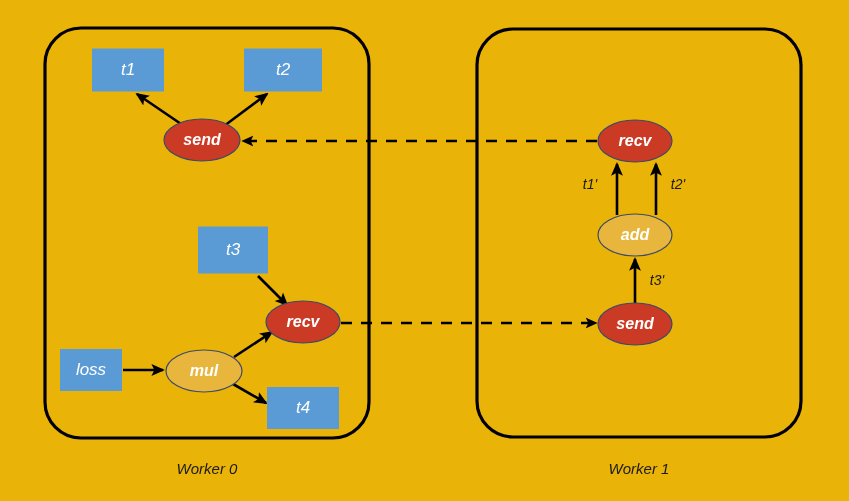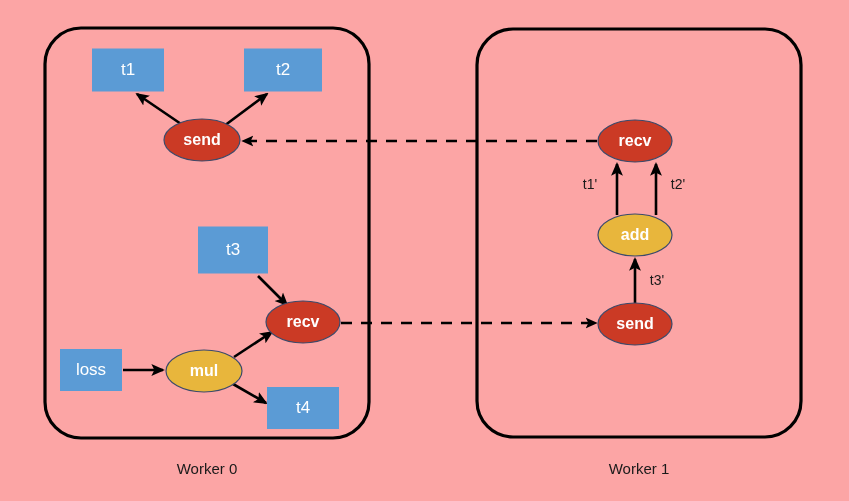--- a/index.html
+++ b/index.html
@@ -7,22 +7,23 @@
     padding: 0;
     background: #ffffff;
   }
   body {
     font-family: "Liberation Sans", sans-serif;
   }
   #canvas {
     position: relative;
     width: 849px;
     height: 501px;
-    background: #fca5a5;
+    background: #eab308;
     overflow: hidden;
+    font-style: italic;
   }
   #diagram-svg {
     position: absolute;
     top: 0;
     left: 0;
     width: 849px;
     height: 501px;
   }
   .worker-label {
     font-size: 15px;

